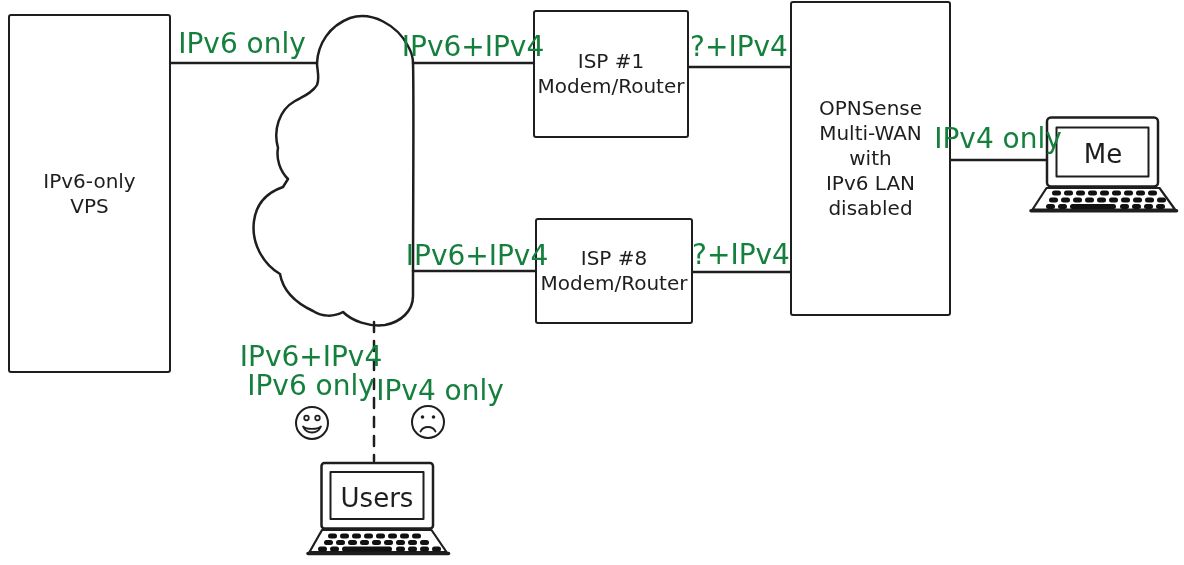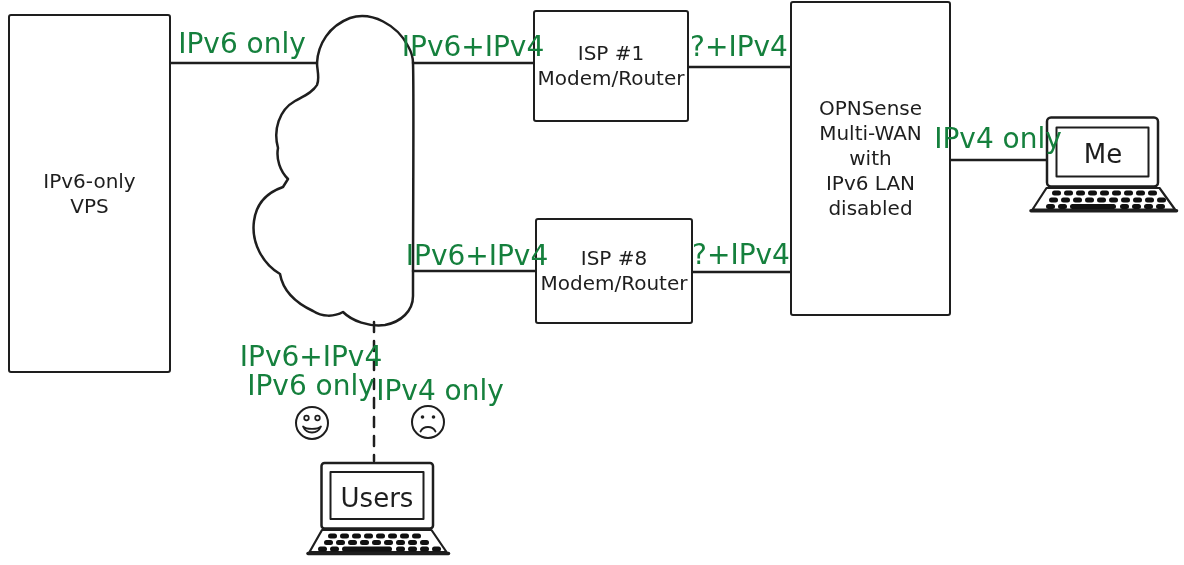--- a/index.html
+++ b/index.html
@@ -36,21 +36,21 @@
     color:#15803d;
   }
   .device-label{
     position:absolute;
     transform:translateX(-50%);
     white-space:nowrap;
     font-size:26px;
     color:#1e1e1e;
   }
   .vps-box{left:8px;top:14px;width:163px;height:359px;}
-  .isp1-box{left:533px;top:10px;width:156px;height:112px;}
+  .isp1-box{left:533px;top:10px;width:156px;height:128px;}
   .isp2-box{left:535px;top:218px;width:158px;height:106px;}
   .opnsense-box{left:790px;top:1px;width:161px;height:315px;}
 
   .lbl-vps-cloud{left:242px;top:33px;}
   .lbl-cloud-isp1{left:473px;top:36px;}
   .lbl-isp1-opn{left:739px;top:36px;}
   .lbl-cloud-isp2{left:477px;top:245px;}
   .lbl-isp2-opn{left:741px;top:244px;}
   .lbl-opn-me{left:998px;top:128px;}
   .lbl-happy-1{left:311px;top:346px;}

